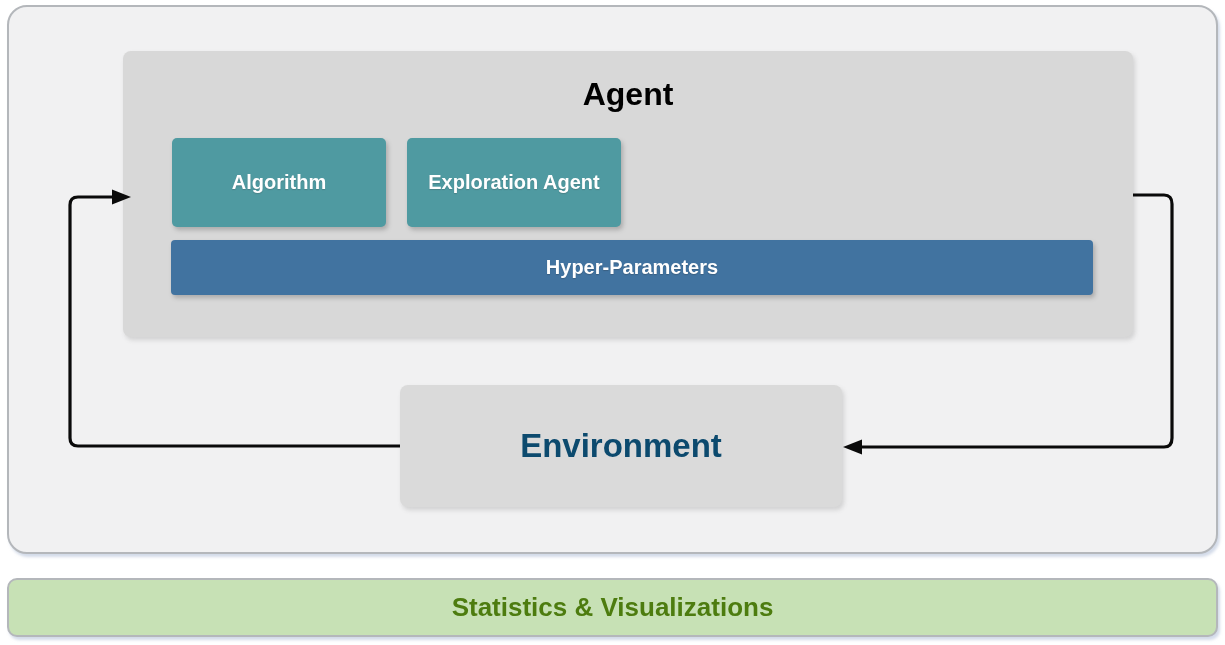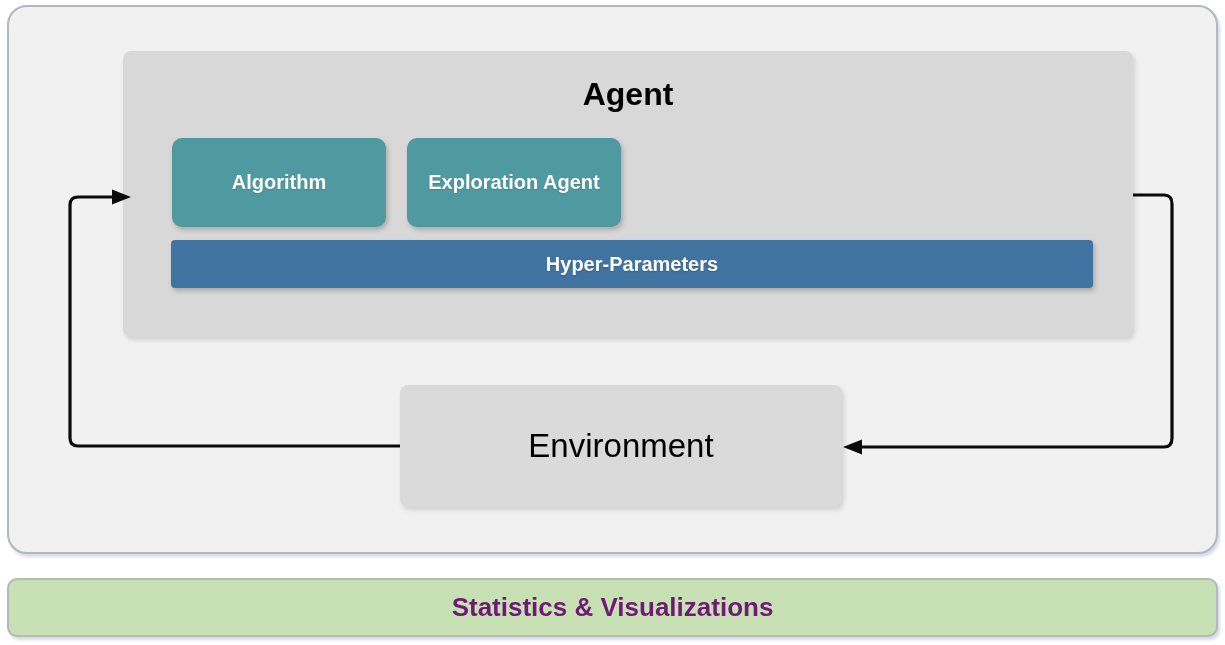--- a/index.html
+++ b/index.html
@@ -50,41 +50,41 @@
     font-weight: bold;
     color: #000000;
   }
   
   .comp {
     position: absolute;
     top: 87px;
     width: 214px;
     height: 89px;
     background: #4f9aa1;
-    border-radius: 10px;
+    border-radius: 5px;
     display: flex;
     align-items: center;
     justify-content: center;
     color: #ffffff;
     font-size: 20px;
     font-weight: bold;
     box-shadow: 2px 3px 4px rgba(90, 90, 90, 0.35);
     text-shadow: 0 1px 1px rgba(60,60,60,0.25);
   }
   .comp.c1 { left: 49px;  }
   .comp.c2 { left: 284px; }
   .comp.c3 { left: 519px; }
   .comp.c4 { left: 754px; }
   
   .hyper-bar {
     position: absolute;
     left: 48px;
     top: 189px;
     width: 922px;
-    height: 48px;
+    height: 55px;
     background: #4173a0;
     border-radius: 4px;
     display: flex;
     align-items: center;
     justify-content: center;
     color: #ffffff;
     font-size: 20px;
     font-weight: bold;
     box-shadow: 2px 3px 4px rgba(90, 90, 90, 0.35);
     text-shadow: 0 1px 1px rgba(40,40,40,0.25);
@@ -95,41 +95,41 @@
     left: 400px;
     top: 385px;
     width: 442px;
     height: 122px;
     background: #dadada;
     border-radius: 8px;
     display: flex;
     align-items: center;
     justify-content: center;
     font-size: 33px;
-    font-weight: normal;
-    color: #000000;
+    font-weight: bold;
+    color: #0c4a6e;
     box-shadow: 2px 3px 4px rgba(120, 120, 120, 0.25);
   }
   
   .footer-bar {
     position: absolute;
     left: 7px;
     top: 578px;
     width: 1211px;
     height: 59px;
     box-sizing: border-box;
     background: #c7e1b5;
     border: 2px solid #b4b7bb;
     border-radius: 10px;
     display: flex;
     align-items: center;
     justify-content: center;
     font-size: 26px;
     font-weight: bold;
-    color: #701a75;
+    color: #4d7c0f;
     box-shadow: 2px 3px 3px rgba(175, 190, 215, 0.55);
   }
   
   .arrow-layer {
     position: absolute;
     left: 0;
     top: 0;
     width: 1225px;
     height: 645px;
     pointer-events: none;

